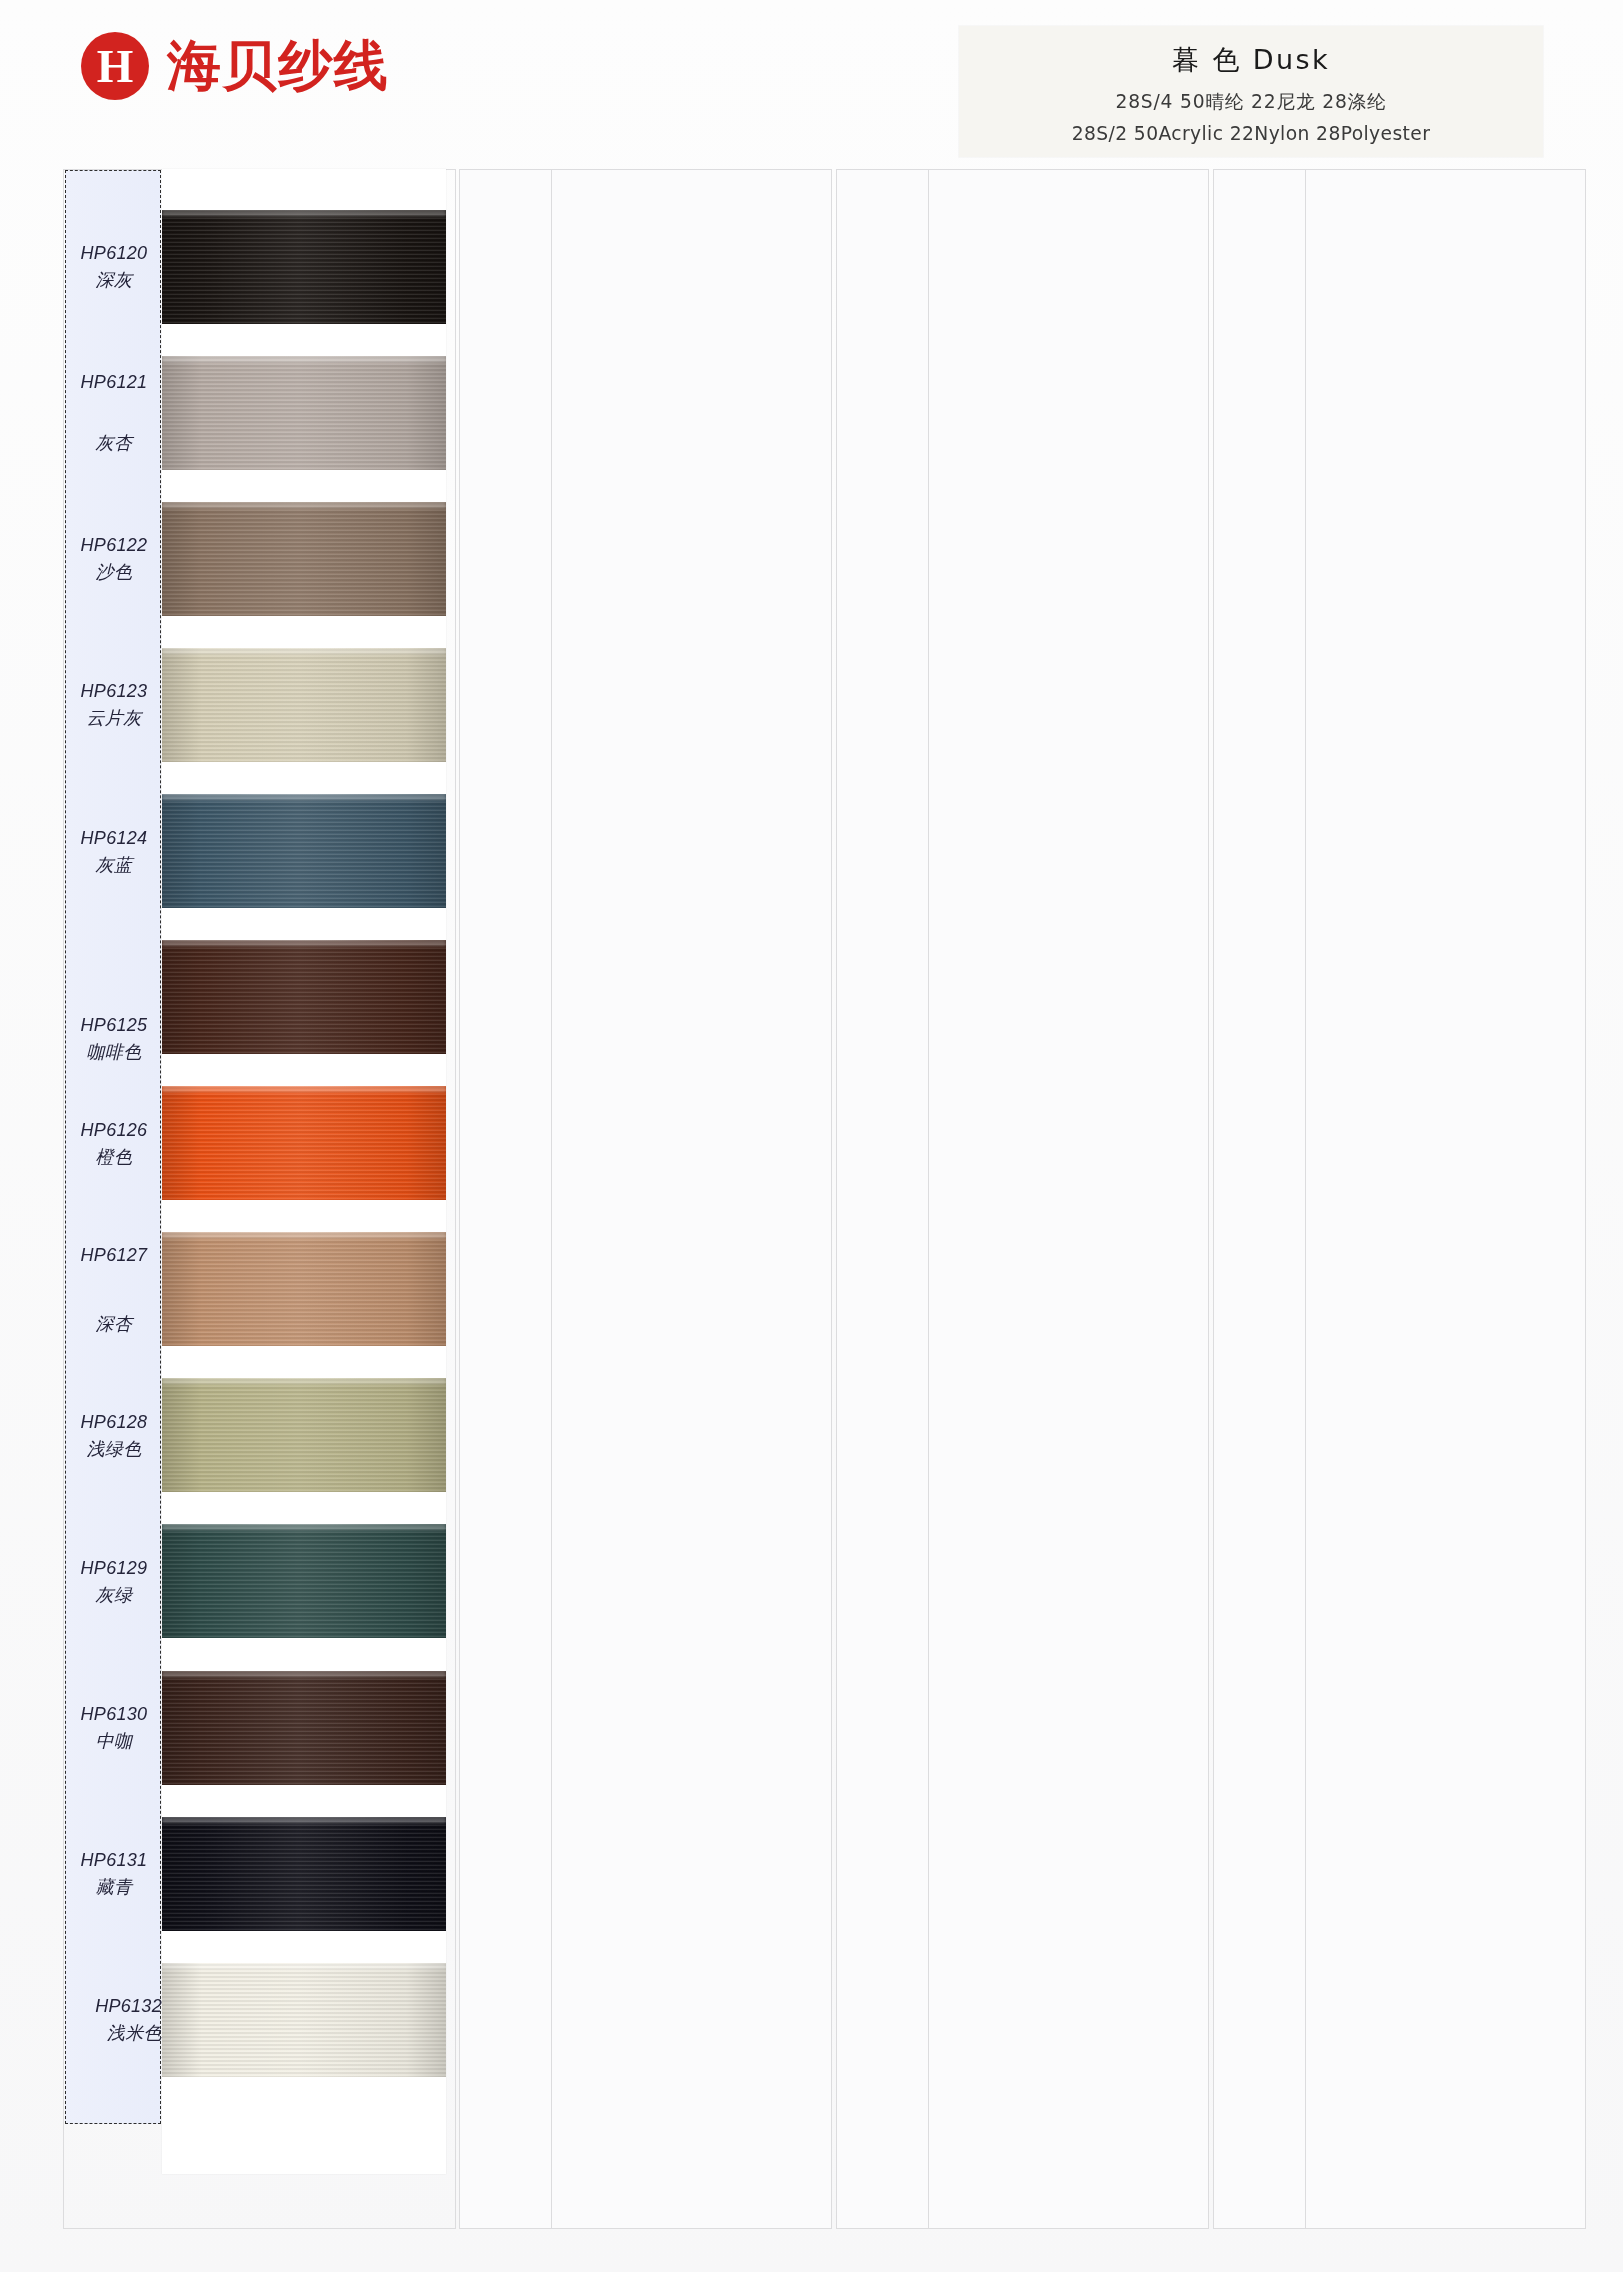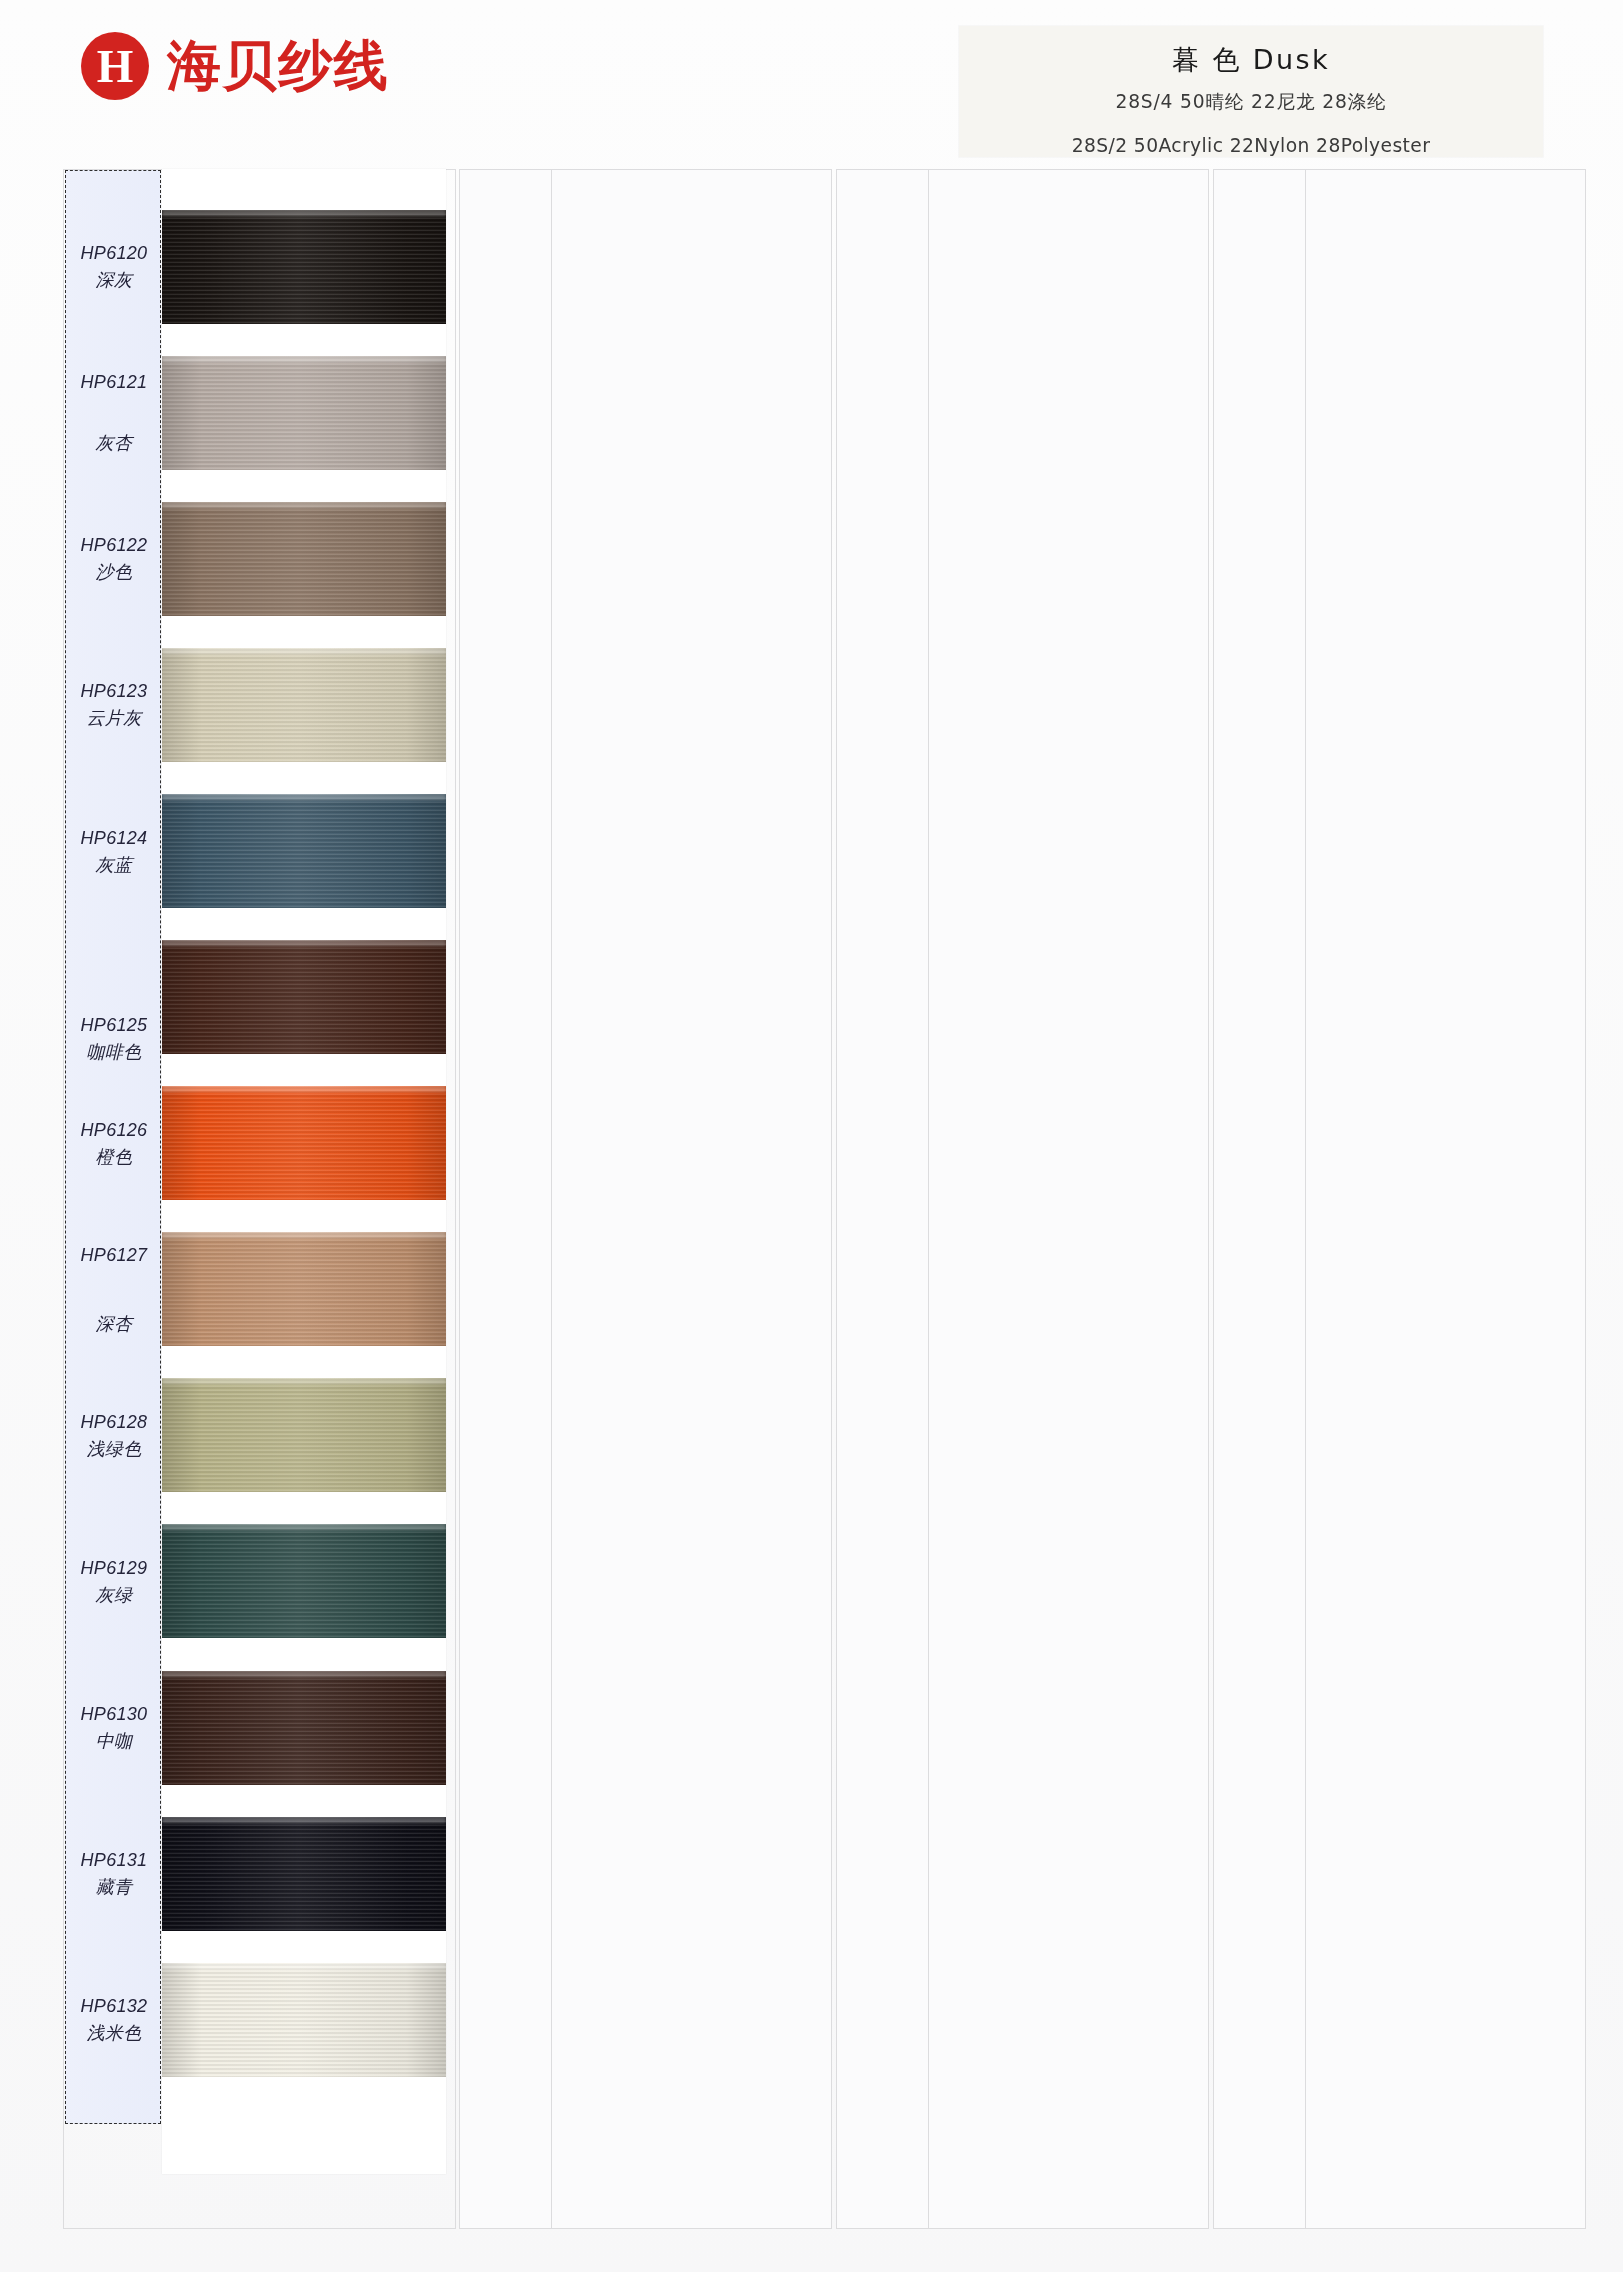--- a/index.html
+++ b/index.html
@@ -75,21 +75,21 @@
   }
   #title-spec-cn {
     margin-top: 11.4px;
     font-size: 18.7px;
     color: #3a3a3a;
     letter-spacing: 0.8px;
     font-family: "DejaVu Sans", sans-serif;
     white-space: nowrap;
   }
   #title-spec-en {
-    margin-top: 20px;
+    margin-top: 8px;
     font-size: 18.7px;
     color: #3a3a3a;
     letter-spacing: 0.4px;
     font-family: "DejaVu Sans", sans-serif;
     white-space: nowrap;
   }
 
   
   .sheet-col {
     position: absolute;
@@ -363,18 +363,18 @@
       <div class="label-name">灰绿</div>
     </div>
     <div class="label-cell" style="top: 1529px; height: 55px; justify-content: center;">
       <div class="label-code">HP6130</div>
       <div class="label-name">中咖</div>
     </div>
     <div class="label-cell" style="top: 1675px; height: 55px;">
       <div class="label-code">HP6131</div>
       <div class="label-name">藏青</div>
     </div>
-    <div class="label-cell" style="top: 1821px; height: 55px;">
+    <div class="label-cell" style="top: 1821px; height: 55px; align-items: flex-end;">
       <div class="label-code">HP6132</div>
       <div class="label-name">浅米色</div>
     </div>
   </div>
 
 
 </body></html>

